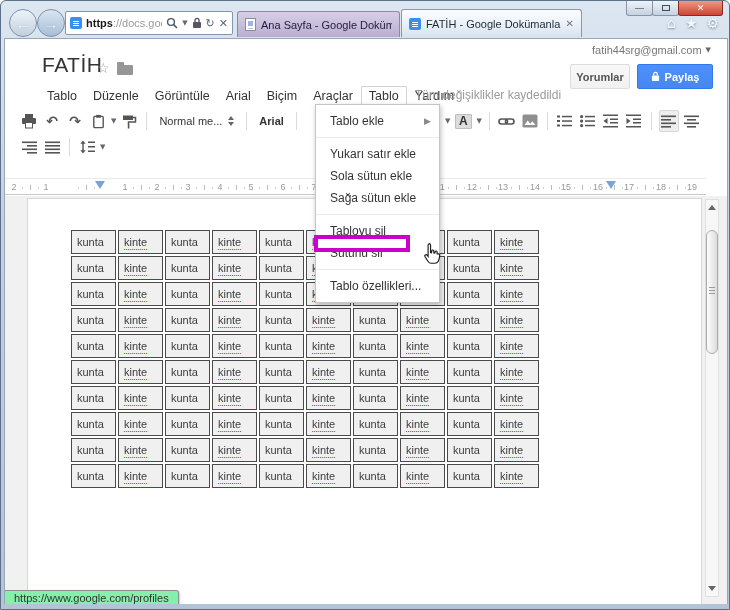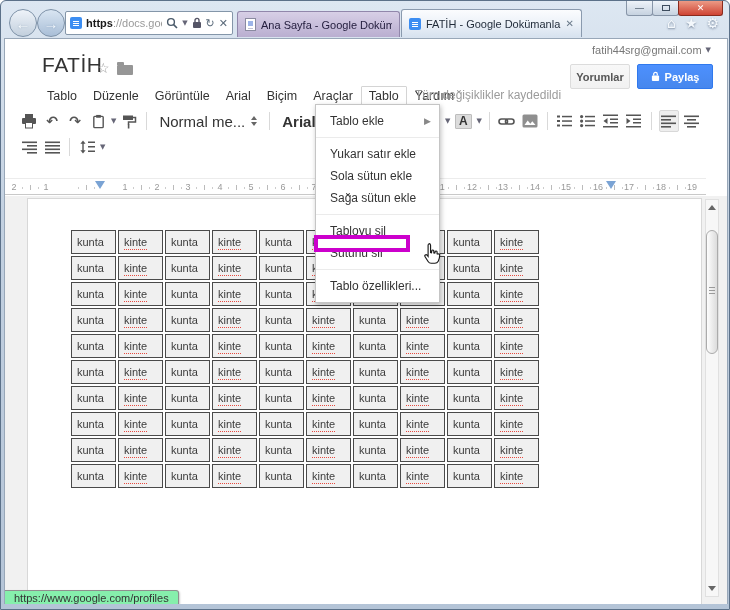--- a/index.html
+++ b/index.html
@@ -84,21 +84,21 @@
 
   
   .toolbar { position:absolute; left:14px; height:26px; display:flex; align-items:center; gap:3px; }
   .tb1 { top:69px; } .tb2 { top:95px; }
   .tbr { position:absolute; left:417px; top:69px; height:26px; display:flex; align-items:center; gap:3px; }
   .tool { min-width:20px; height:22px; display:flex; align-items:center; justify-content:center;
     color:#555; border:1px solid transparent; border-radius:2px; }
   .tool.pressed { background:#eee; border-color:#d8d8d8; }
   .tsep { width:1px; height:18px; background:#d9d9d9; margin:0 4px; }
   .glyph { font-family:"DejaVu Sans",sans-serif; font-size:14px; font-weight:bold; color:#555; }
-  .stylebox { display:flex; align-items:center; gap:6px; padding:0 4px; color:#333; font-size:15px; }
+  .stylebox { display:flex; align-items:center; gap:6px; padding:0 4px; color:#333; font-size:11px; }
   .updown { display:flex; flex-direction:column; gap:2px; }
   .updown i { display:block; width:0; height:0; border-left:3px solid transparent; border-right:3px solid transparent; }
   .updown .u { border-bottom:4px solid #666; } .updown .d { border-top:4px solid #666; }
   .a-icon { font-size:12px; font-weight:bold; color:#333; line-height:11px; }
   .a-color { display:flex; flex-direction:column; align-items:center; }
   .a-color .bar { width:12px; height:3px; background:#000; margin-top:1px; }
   .a-hl { background:#dcdcdc; border:1px solid #bdbdbd; padding:1px 3px; border-radius:1px; }
   svg.ic { display:block; }
 
   

